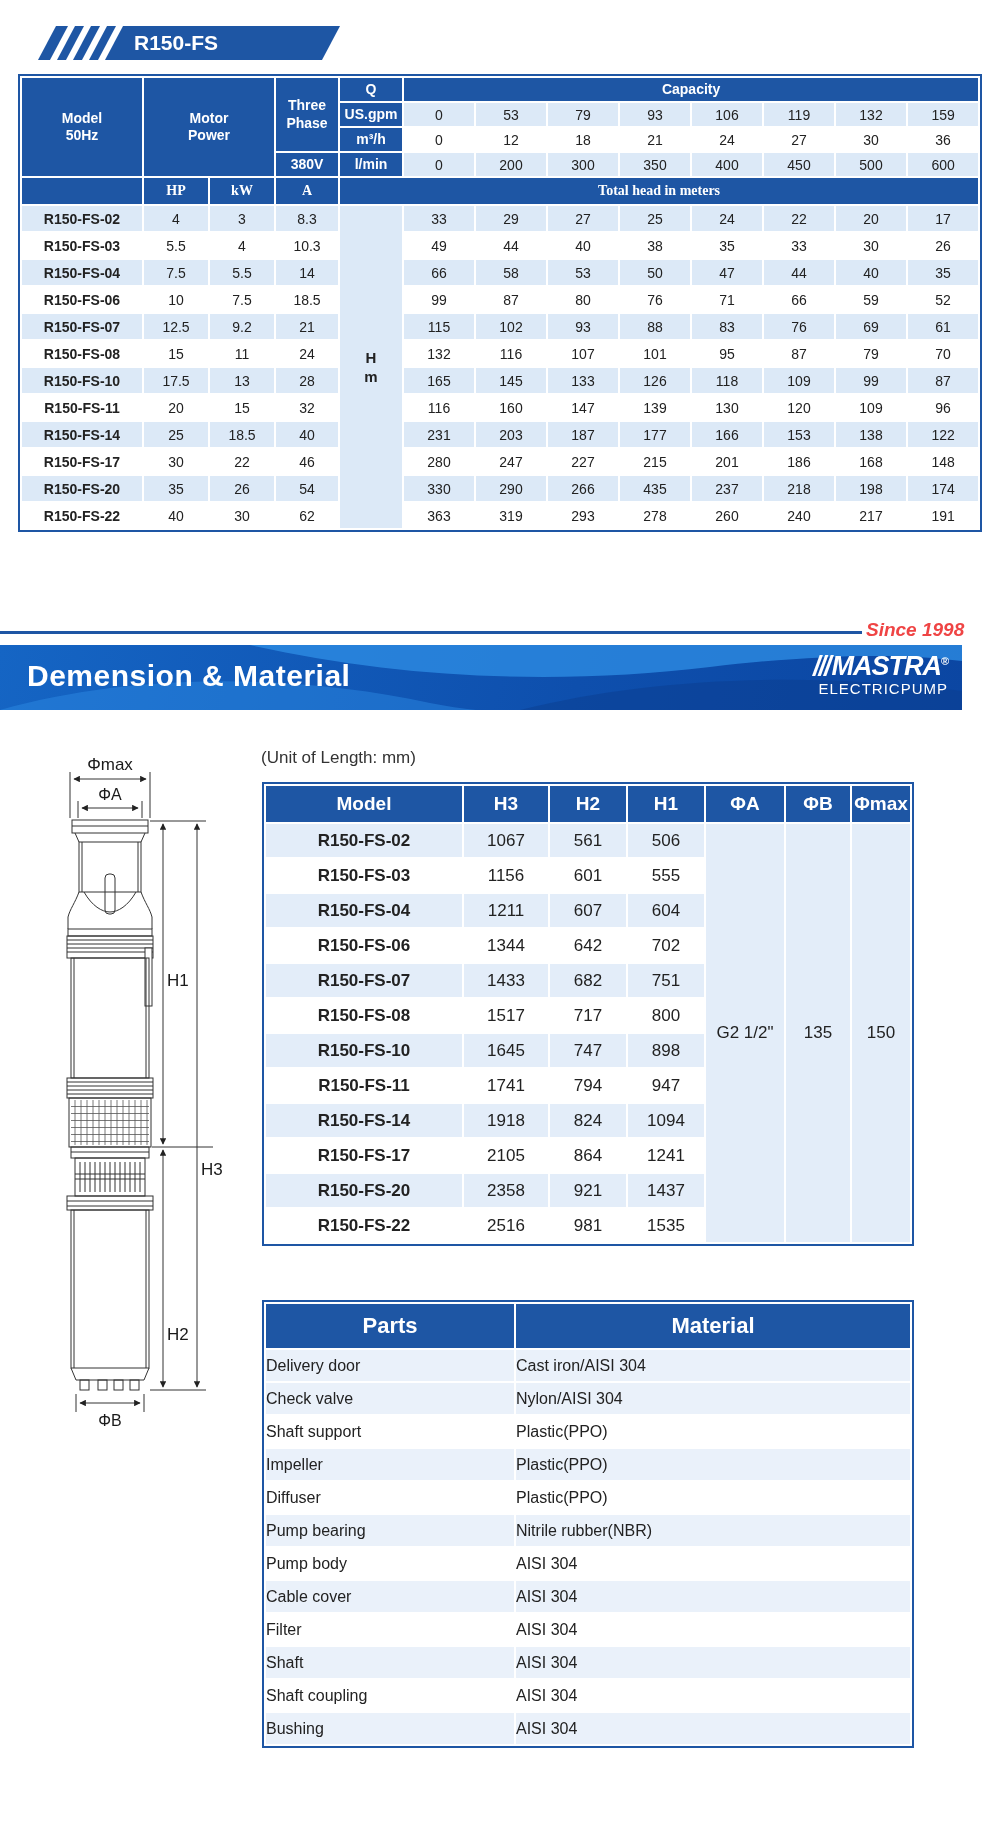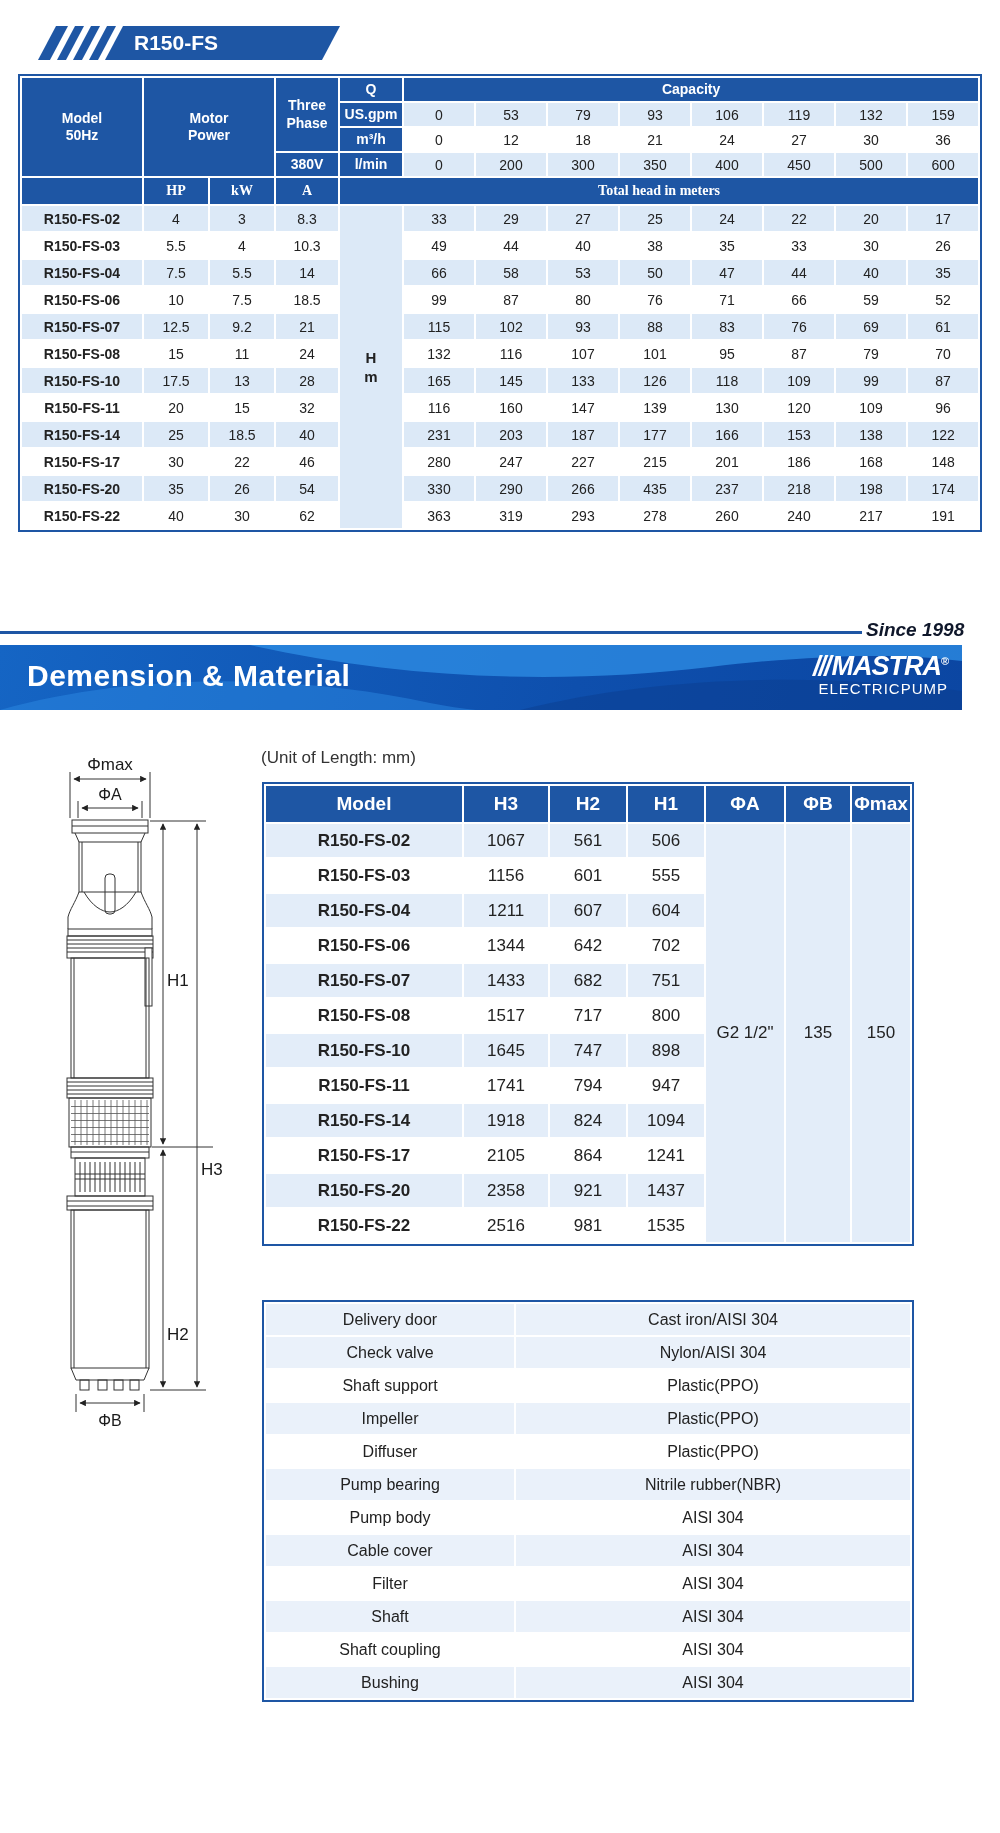--- a/index.html
+++ b/index.html
@@ -20,21 +20,21 @@
   .perf-table tr.drow td { height:25px; }
   .perf-table td.fb { background:#DCE9F7; }
   .perf-table td.fw { background:#fff; }
   .perf-table tr.evn td { background:#DCE9F7; }
   .perf-table tr.odd td { background:#fff; }
   .perf-table td.mcell { font-weight:bold; }
   .perf-table td.hm-cell { background:#DCE9F7 !important; font-weight:bold; color:#222; font-size:15px; line-height:1.3; }
 
   
   .since-line { position:absolute; left:0; top:631px; width:862px; height:3px; background:#1E56A4; }
-  .since-text { position:absolute; left:866px; top:619px; width:130px; font-size:19px; font-style:italic; font-weight:bold; color:#0f172a; }
+  .since-text { position:absolute; left:866px; top:619px; width:130px; font-size:19px; font-style:italic; font-weight:bold; color:#ef4444; }
 
   
   .sec-banner { position:absolute; left:0; top:645px; width:962px; height:65px; background:linear-gradient(105deg,#1565C4 0%,#0E4FAD 60%,#0B46A2 100%); overflow:hidden; }
   .sec-banner svg.waves { position:absolute; left:0; top:0; width:100%; height:100%; }
   .sec-title { position:absolute; left:27px; top:14px; font-size:30px; font-weight:bold; color:#fff; letter-spacing:0.5px; }
   .logo { position:absolute; right:14px; top:8px; text-align:right; color:#fff; }
   .logo-top { font-size:27px; font-weight:bold; font-style:italic; letter-spacing:-1px; line-height:1; }
   .logo-top sup { font-size:11px; font-style:normal; vertical-align:super; }
   .logo-slashes { letter-spacing:-2px; margin-right:2px; }
   .logo-sub { font-size:15px; font-weight:normal; letter-spacing:1px; line-height:1.2; }
@@ -47,21 +47,21 @@
   .dim-table th { background:#1E56A4; color:#fff; font-weight:bold; font-size:19px; height:36px; text-align:center; vertical-align:middle; }
   .dim-table td { font-size:17px; color:#222; text-align:center; vertical-align:middle; height:33px; }
   .dim-table tr.evn td { background:#E3EDF9; }
   .dim-table tr.odd td { background:#fff; }
   .dim-table td.mcell { font-weight:bold; }
   .dim-table td.merged { background:#E3EDF9 !important; font-size:17px; }
 
   
   .parts-table { position:absolute; left:262px; top:1300px; width:650px; border:2px solid #1E56A4; background:#fff; }
   .parts-table th { background:#1E56A4; color:#fff; font-weight:bold; font-size:22px; height:44px; text-align:center; vertical-align:middle; }
-  .parts-table td { font-size:16px; color:#222; text-align:center; vertical-align:middle; height:31px; }
+  .parts-table td { font-size:16px; color:#222; vertical-align:middle; height:31px; }
   .parts-table tr.evn td { background:#EAF1FA; }
   .parts-table tr.odd td { background:#fff; }
 
   
   .pump-diagram { position:absolute; left:55px; top:745px; }
   .pump-diagram text { font-family:"Liberation Sans", sans-serif; fill:#1a1a1a; }
 </style>
 </head>
 <body>
 
@@ -510,20 +510,24 @@
         </tr>
       </tbody>
   </table>
 
   <table class="parts-table">
     <colgroup>
         <col style="width:248px">
         <col style="width:394px">
       </colgroup>
     <tbody>
+      <tr>
+        <th>Parts</th>
+        <th>Material</th>
+      </tr>
     <tr class="evn">
           <td>Delivery door</td>
           <td>Cast iron/AISI 304</td>
         </tr>
         <tr class="evn">
           <td>Check valve</td>
           <td>Nylon/AISI 304</td>
         </tr>
         <tr class="odd">
           <td>Shaft support</td>

